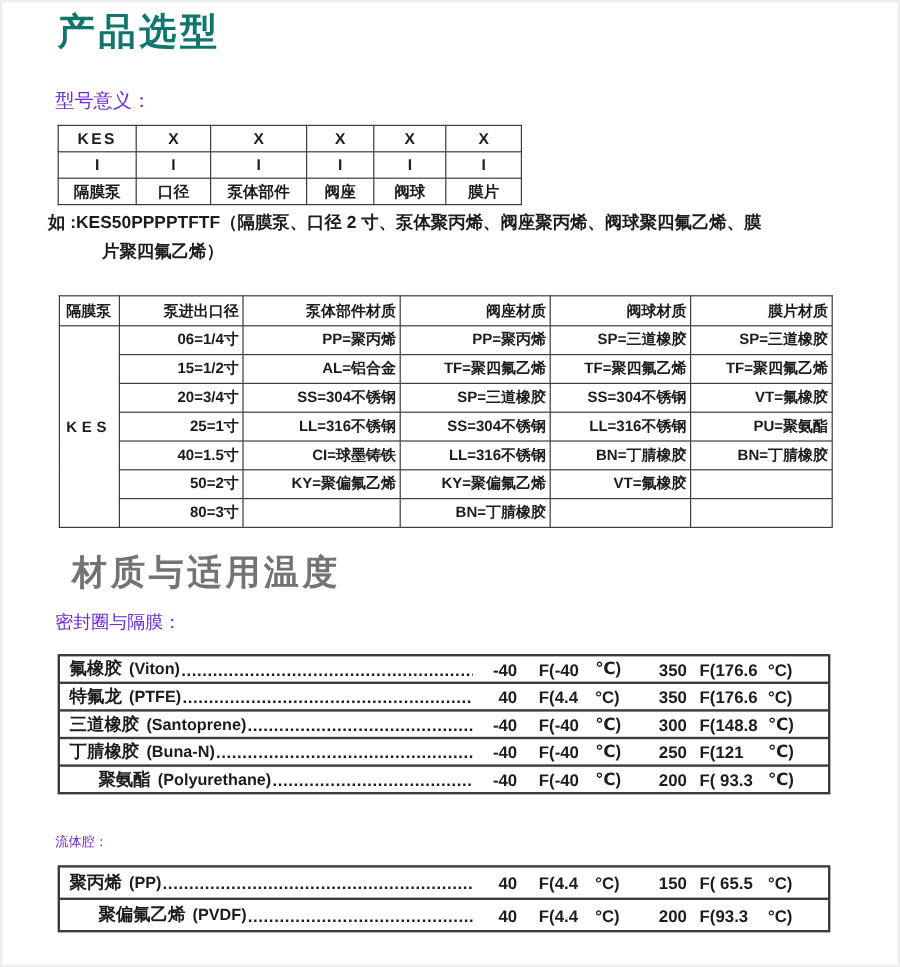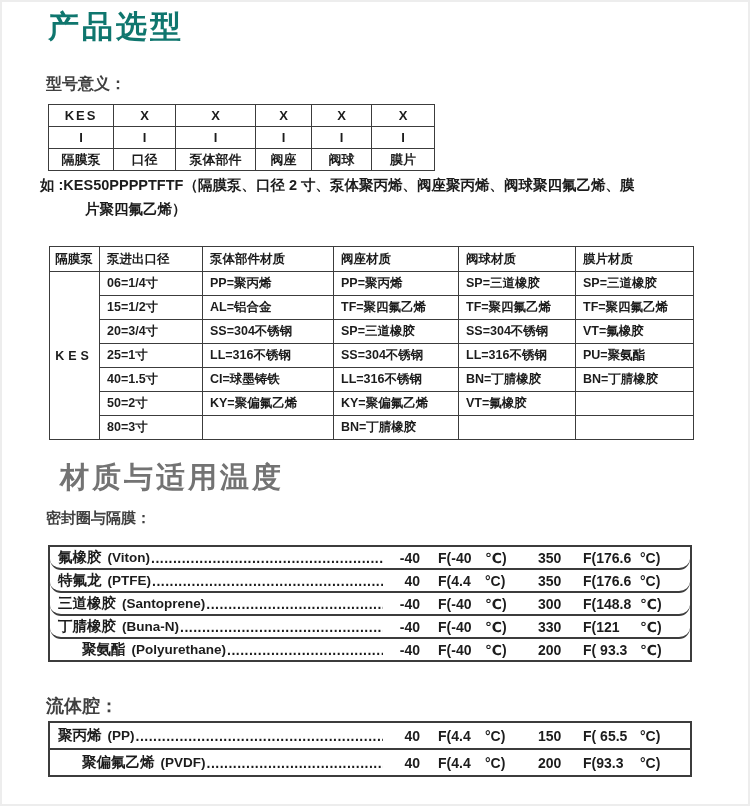--- a/index.html
+++ b/index.html
@@ -7,69 +7,69 @@
     width:750px; height:806px; position:relative; overflow:hidden;
     font-family:"Liberation Sans","DejaVu Sans",sans-serif;
     color:#1c1c1c;
   }
   .page-frame { position:absolute; inset:0; border:2px solid #ededed; pointer-events:none; }
 
   
   .h-big { position:absolute; margin:0; font-weight:bold; color:#17786e; letter-spacing:3px; }
   .title-product  { left:48px; top:6px;  font-size:31px; }
   .title-material { left:60px; top:458px; font-size:29px; }
-  .sub-label { position:absolute; font-weight:700; color:#404040; }
+  .sub-label { position:absolute; font-weight:400; color:#6d28d9; }
   .lbl-model { left:46px; top:74px;  font-size:16px; }
   .lbl-seal  { left:46px; top:509px; font-size:15px; }
-  .lbl-fluid { left:46px; top:694px; font-size:18px; }
+  .lbl-fluid { left:46px; top:694px; font-size:11px; }
 
   
   .model-table { position:absolute; left:48px; top:104px; width:386px;
     border-collapse:collapse; table-layout:fixed; }
   .model-table td { border:1.5px solid #3c3c3c; text-align:center;
     font-size:13px; font-weight:600; height:19px; padding:1px 2px; }
   .model-table tr:first-child td:first-child { letter-spacing:2px; }
 
   
   .example { position:absolute; font-size:14.5px; font-weight:600; white-space:pre; }
   .ex1 { left:40px; top:176px; }
   .ex2 { left:85px; top:200px; }
 
   
   .sel-table { position:absolute; left:49px; top:246px; width:644px;
     border-collapse:collapse; table-layout:fixed; border:1.5px solid #3c3c3c; }
   .sel-table th, .sel-table td { border:1px solid #3c3c3c; font-size:12.5px;
-    font-weight:600; text-align:left; padding:2px 3px 2px 7px; height:19px;
+    font-weight:600; text-align:right; padding:2px 3px 2px 7px; height:19px;
     white-space:nowrap; overflow:hidden; }
   .sel-table thead th { font-weight:700; height:20px; }
   .sel-table .c-center { text-align:center; padding-left:2px; }
   .kes-cell { text-align:center !important; font-size:18px; letter-spacing:4px;
     font-weight:600; padding-left:2px !important; }
 
   
   .temp-table { position:absolute; left:48px; width:644px;
     border:2px solid #3c3c3c; box-sizing:border-box; }
   .seal-table  { top:545px; }
   .fluid-table { top:721px; }
   .trow { display:flex; align-items:center; border-bottom:2px solid #3c3c3c;
     padding:0 14px 0 8px; font-weight:700; font-size:14px; }
-  .seal-table  .trow { height:21px;border-radius:11px; }
+  .seal-table  .trow { height:21px; }
   .fluid-table .trow { height:25px; }
   .trow:last-child { border-bottom:none;padding-left:32px; }
   .mname { font-size:14.5px; white-space:nowrap; }
   .men   { margin-left:6px; font-size:13.5px; font-weight:600; white-space:nowrap; }
   .dots  { flex:1; overflow:hidden; white-space:nowrap; font-weight:600;
     margin:0 1px; letter-spacing:0.5px; }
   .dots::after { content:"........................................................................................................................................................................"; }
   .v { white-space:pre; font-weight:700; font-size:14px; flex:none; }
   .vmin  { width:36px; text-align:right; }
   .vminf { margin-left:18px; width:47px; }
   .vminu { width:36px; }
   .vmax  { margin-left:17px; width:34px; }
-  .vmaxf { margin-left:11px; width:57px; }
+  .vmaxf { width:57px; }
   .vmaxu { width:36px; }
 </style>
 </head>
 <body>
 
 <div class="page-frame"></div>
 
 <h1 class="h-big title-product accent" style="color: #0f766e;">产品选型</h1>
 
 <div class="sub-label lbl-model">型号意义：</div>
@@ -225,21 +225,21 @@
     <span class="v vmaxf">F(148.8</span>
     <span class="v vmaxu">℃)</span>
   </div>
   <div class="trow">
     <span class="mname">丁腈橡胶</span>
     <span class="men">(Buna-N)</span>
     <span class="dots"></span>
     <span class="v vmin">-40</span>
     <span class="v vminf">F(-40</span>
     <span class="v vminu">℃)</span>
-    <span class="v vmax">330</span>
+    <span class="v vmax">250</span>
     <span class="v vmaxf">F(121</span>
     <span class="v vmaxu">℃)</span>
   </div>
   <div class="trow">
     <span class="mname">聚氨酯</span>
     <span class="men">(Polyurethane)</span>
     <span class="dots"></span>
     <span class="v vmin">-40</span>
     <span class="v vminf">F(-40</span>
     <span class="v vminu">℃)</span>

